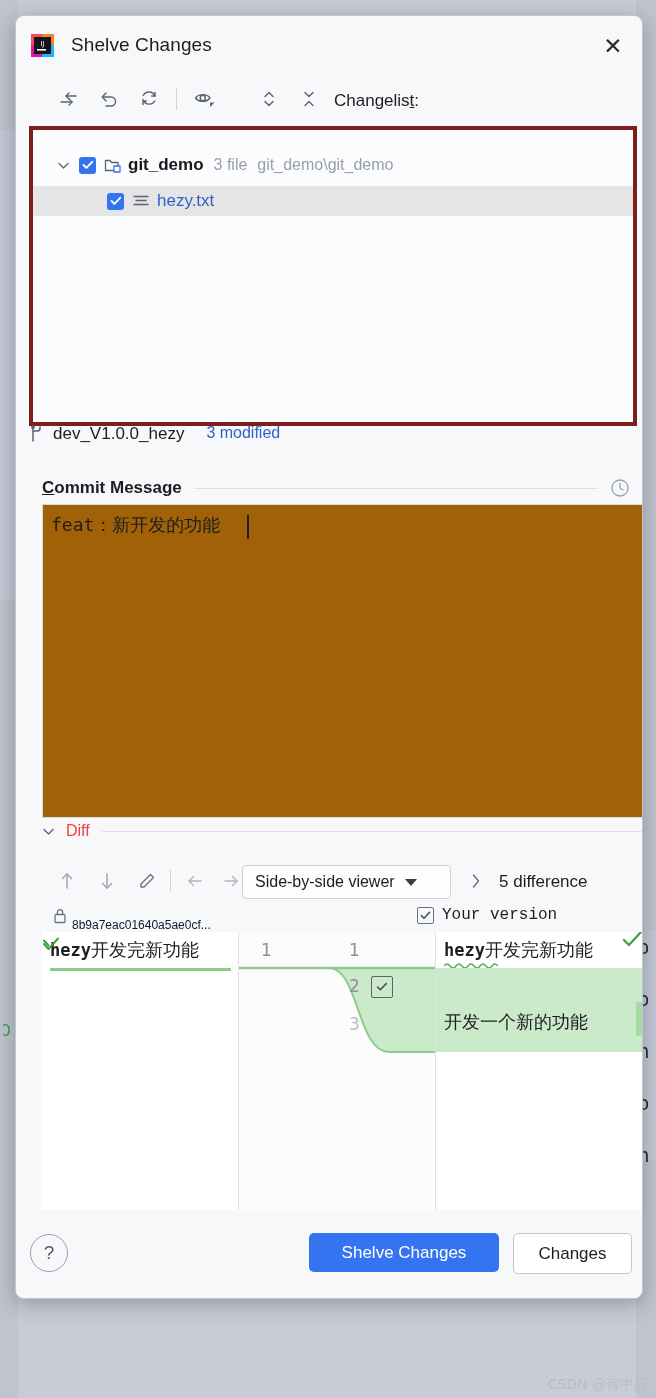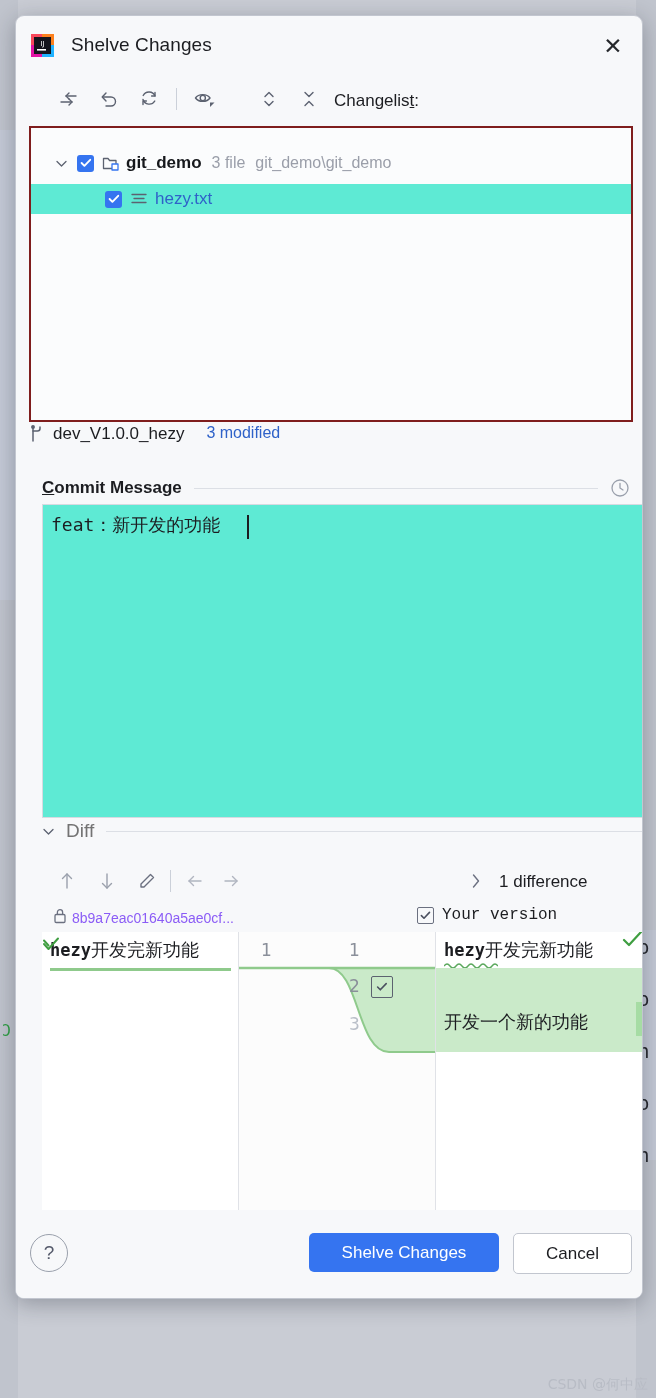--- a/index.html
+++ b/index.html
@@ -82,28 +82,28 @@
     font-size:17px;color:#8b90a0;
   }
   #changelist-chevron{
     position:absolute;right:10px;top:11px;
   }
 
   
   #tree{
     position:absolute;left:13px;top:110px;
     width:600px;height:292px;
-    background:#fbfcfd;border:2px solid #7f1d1d;
+    background:#fbfcfd;border:4px solid #7f1d1d;
   }
   .tree-row{
     position:absolute;left:0;width:100%;height:30px;
     display:flex;align-items:center;
   }
   #row-folder{top:20px;}
-  #row-file{top:56px;background:#5eead4;}
+  #row-file{top:56px;background:#e5e5e5;}
   .tw-chevron{margin-left:24px;width:16px;display:flex;align-items:center;}
   .tw-check{
     width:17px;height:17px;border-radius:3px;background:#3574f0;
     display:flex;align-items:center;justify-content:center;
     margin-left:6px;flex:0 0 auto;
   }
   .tw-check svg{display:block;}
   .tw-icon{margin-left:8px;display:flex;align-items:center;}
   .tw-name{margin-left:5px;font-size:17px;}
   #folder-name{font-weight:bold;color:#16181c;}
@@ -123,38 +123,38 @@
     position:absolute;left:26px;top:460px;width:588px;height:24px;
     display:flex;align-items:center;
   }
   #cm-label{font-size:17px;color:#1c1d21;white-space:nowrap;font-weight:bold;}
   #cm-label u{text-decoration:underline;}
   #cm-rule{flex:1;height:1px;background:#dcdfe5;margin:0 12px;}
   #cm-history{width:20px;height:20px;flex:0 0 auto;cursor:pointer;}
   #commit-box{
     position:absolute;left:26px;top:488px;
     width:600px;height:312px;
-    background:#5eead4;border:1px solid #d7dae1;
+    background:#a16207;border:1px solid #d7dae1;
   }
   #commit-text{
     position:absolute;left:8px;top:8px;
     font-family:"DejaVu Sans Mono", monospace;
     font-size:18px;color:#1c1d21;white-space:pre;
   }
   #commit-caret{
     position:absolute;left:204px;top:10px;width:1.5px;height:24px;background:#1c1d21;
   }
 
   
   #diff-header{
     position:absolute;left:26px;top:803px;width:600px;height:24px;
     display:flex;align-items:center;
   }
   #diff-chevron{width:16px;height:16px;display:flex;align-items:center;cursor:pointer;}
-  #diff-label{margin-left:8px;font-size:19px;color:#737373;}
+  #diff-label{margin-left:8px;font-size:16px;color:#ef4444;}
   #diff-rule{flex:1;height:1px;background:#dcdfe5;margin-left:12px;}
 
   #diff-toolbar{
     position:absolute;left:26px;top:845px;width:630px;height:40px;
   }
   .dtb-icon{
     position:absolute;top:3px;width:34px;height:34px;
     display:flex;align-items:center;justify-content:center;cursor:pointer;
   }
   .dtb-sep{position:absolute;top:9px;width:1px;height:22px;background:#cbd0d9;}
@@ -175,21 +175,21 @@
   }
   #diff-count{
     position:absolute;left:457px;top:11px;font-size:17px;color:#1c1d21;white-space:nowrap;
   }
 
   
   #diff-titles{
     position:absolute;left:26px;top:888px;width:630px;height:25px;
   }
   #lock-icon{position:absolute;left:10px;top:3px;}
-  #rev-left{position:absolute;left:30px;top:6px;font-size:14px;color:#8b5cf6;}
+  #rev-left{position:absolute;left:30px;top:14px;font-size:12px;color:#0f172a;}
   #ver-check{
     position:absolute;left:375px;top:3px;width:15px;height:15px;
     border:1.4px solid #6b7080;border-radius:2px;
     display:flex;align-items:center;justify-content:center;cursor:pointer;
   }
   #rev-right{position:absolute;left:400px;top:2px;font-size:16px;color:#1c1d21;font-family:Liberation Mono, monospace;}
 
   
   #diff-body{
     position:absolute;left:26px;top:916px;width:630px;height:355px;
@@ -447,27 +447,31 @@
           <path d="M8.5 4.5 L4 9 L8.5 13.5"></path>
         </svg>
     </div>
     <div class="dtb-icon" style="left:172px;">
       <svg width="20" height="18" viewBox="0 0 20 18" fill="none" stroke="#b0b5c0" stroke-width="1.4" stroke-linecap="round" stroke-linejoin="round">
           <path d="M4 9 H16"></path>
           <path d="M11.5 4.5 L16 9 L11.5 13.5"></path>
         </svg>
     </div>
 
+    <div id="viewer-select">
+      <span id="viewer-value">Side-by-side viewer</span>
+      <span id="viewer-caret"></span>
+    </div>
 
     <div id="diff-next">
       <svg width="12" height="18" viewBox="0 0 12 18" fill="none" stroke="#6b7080" stroke-width="1.4" stroke-linecap="round" stroke-linejoin="round">
           <path d="M3.5 3 L8.5 9 L3.5 15"></path>
         </svg>
     </div>
-    <div id="diff-count">1 difference</div>
+    <div id="diff-count">5 difference</div>
   </div>
 
   <div id="diff-titles">
     <span id="lock-icon">
       <svg width="16" height="18" viewBox="0 0 16 18" fill="none" stroke="#6b7080" stroke-width="1.3" stroke-linejoin="round">
         <rect x="3" y="7.5" width="10" height="8" rx="1.2"></rect>
         <path d="M5.4 7.5 V5.2 a2.6 2.6 0 0 1 5.2 0 V7.5"></path>
       </svg>
     </span>
     <span id="rev-left">8b9a7eac01640a5ae0cf...</span>
@@ -536,17 +540,17 @@
         <span class="dtext" style="margin-left:8px;"><span>开发一个新的功能</span></span>
       </div>
 
       <div class="hscroll" style="left:18px;bottom:12px;width:122px;"></div>
     </div>
   </div>
 
   <div id="bottom-bar">
     <div id="help-btn">?</div>
     <div id="shelve-btn">Shelve Changes</div>
-    <div id="cancel-btn">Cancel</div>
+    <div id="cancel-btn">Changes</div>
   </div>
 </div>
 
 <div id="watermark">CSDN @何中应</div>
 
 </body></html>

